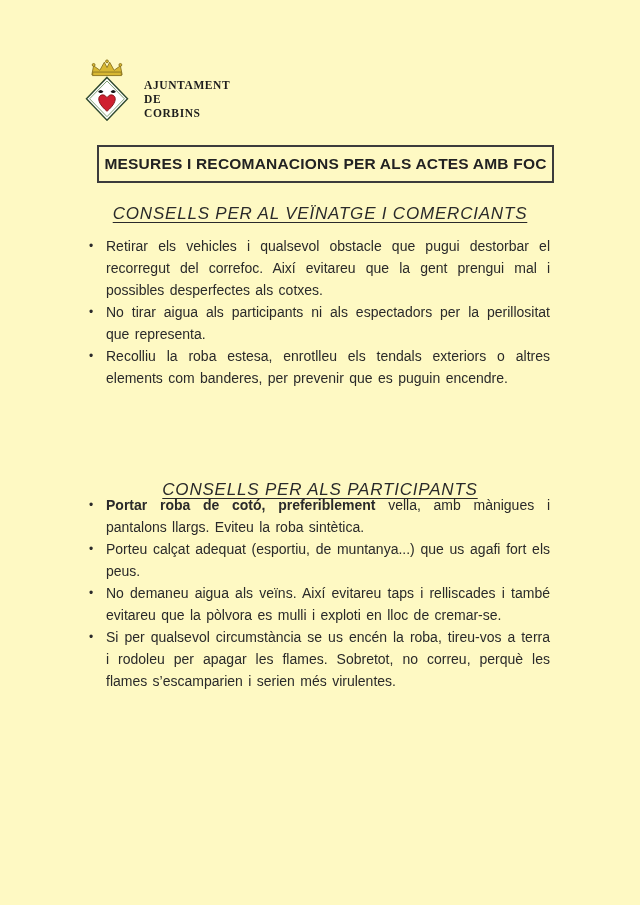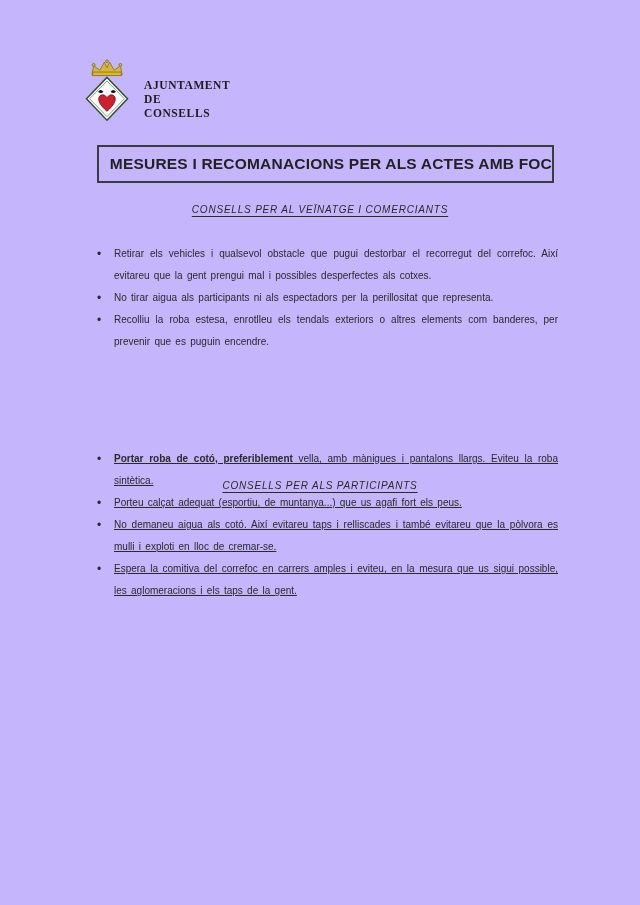--- a/index.html
+++ b/index.html
@@ -1,20 +1,20 @@
 <!DOCTYPE html>
 <html><head>
 <meta charset="utf-8">
 <style>
   html, body { margin: 0; padding: 0; background: #ffffff; }
   .page {
     position: relative;
     width: 640px;
     height: 905px;
-    background: #c4b5fd;
+    background: #fef9c3;
     font-family: "Liberation Sans", sans-serif;
     color: #262626;
     overflow: hidden;
   }
 
   
   .logo {
     position: absolute;
     top: 56px; left: 80px;
     display: flex;
@@ -34,63 +34,63 @@
 
   
   .title-box {
     position: absolute;
     top: 145px; left: 97px;
     width: 457px; height: 38px;
     box-sizing: border-box;
     border: 2px solid #3c3c3c;
     display: flex;
     align-items: center;
-    justify-content: flex-end;
+    justify-content: center;
   }
   .title-box h1 {
     margin: 0;
     font-size: 15.5px;
     font-weight: bold;
     letter-spacing: 0.2px;
     color: #222222;
     white-space: nowrap;
   }
 
   
   .section-heading {
     position: absolute;
     left: 80px; right: 80px;
     text-align: center;
-    font-size: 10px;
+    font-size: 17px;
     font-style: italic;
     font-weight: 400;
     letter-spacing: 0.8px;
     text-decoration: underline;
     text-underline-offset: 3px;
     color: #2a2a2a;
   }
   .heading-1 { top: 204px; }
   .heading-2 { top: 452px; margin-top: 28px; }
 
   
   .bullet-list {
     position: absolute;
     left: 88px;
     width: 462px;
-    margin: 8px; padding: 0;
+    margin: 0; padding: 0;
     list-style: none;
-    font-size: 10px;
+    font-size: 14px;
     line-height: 22px;
     text-align: justify;
     text-align-last: left;
     color: #2a2a2a;
     word-spacing: 1.5px;
   }
   .list-1 { top: 235px; }
-  .list-2 { top: 440px; text-decoration: underline; }
+  .list-2 { top: 494px; }
   .bullet-list li {
     position: relative;
     padding-left: 18px;
   }
   .bullet-list li::before {
     content: "\2022";
     position: absolute;
     left: 1px; top: 0;
     font-size: 12px;
   }
@@ -116,38 +116,38 @@
       <polygon points="30,28 49.5,48 30,68 10.5,48" fill="none" stroke="#4a7a3a" stroke-width="0.8"></polygon>
 
       <path d="M20,40 q3,-4 6,0 q-2,2 -3,1.5 q-1,0.5 -3,-1.5 Z" fill="#151515"></path>
       <path d="M34,40 q3,-4 6,0 q-2,2 -3,1.5 q-1,0.5 -3,-1.5 Z" fill="#151515"></path>
 
       <path d="M30,62 C22,55 20,50 21,46.5 C22,43.5 26,42.5 28.5,45 L30,46.5 L31.5,45 C34,42.5 38,43.5 39,46.5 C40,50 38,55 30,62 Z" fill="#cf2030" stroke="#7c1212" stroke-width="1"></path>
     </svg>
     <div class="logo-text">
       <div>AJUNTAMENT</div>
       <div>DE</div>
-      <div>CONSELLS</div>
+      <div>CORBINS</div>
     </div>
   </div>
 
   <div class="title-box">
     <h1>MESURES I RECOMANACIONS PER ALS ACTES AMB FOC</h1>
   </div>
 
   <div class="section-heading heading-1">CONSELLS PER AL VEÏNATGE I COMERCIANTS</div>
 
   <ul class="bullet-list list-1">
     <li>Retirar els vehicles i qualsevol obstacle que pugui destorbar el recorregut del correfoc. Així evitareu que la gent prengui mal i possibles desperfectes als cotxes.</li>
     <li>No tirar aigua als participants ni als espectadors per la perillositat que representa.</li>
     <li>Recolliu la roba estesa, enrotlleu els tendals exteriors o altres elements com banderes, per prevenir que es puguin encendre.</li>
   </ul>
 
   <div class="section-heading heading-2">CONSELLS PER ALS PARTICIPANTS</div>
 
   <ul class="bullet-list list-2">
     <li><span class="lead-bold">Portar roba de cotó, preferiblement</span><span> vella, amb mànigues i pantalons llargs. Eviteu la roba sintètica.</span></li>
     <li>Porteu calçat adequat (esportiu, de muntanya...) que us agafi fort els peus.</li>
-    <li>No demaneu aigua als cotó. Així evitareu taps i relliscades i també evitareu que la pòlvora es mulli i exploti en lloc de cremar-se.</li>
-    <li>Espera la comitiva del correfoc en carrers amples i eviteu, en la mesura que us sigui possible, les aglomeracions i els taps de la gent.</li>
+    <li>No demaneu aigua als veïns. Així evitareu taps i relliscades i també evitareu que la pòlvora es mulli i exploti en lloc de cremar-se.</li>
+    <li>Si per qualsevol circumstància se us encén la roba, tireu-vos a terra i rodoleu per apagar les flames. Sobretot, no correu, perquè les flames s’escamparien i serien més virulentes.</li>
   </ul>
 
 </div>
 
 </body></html>

